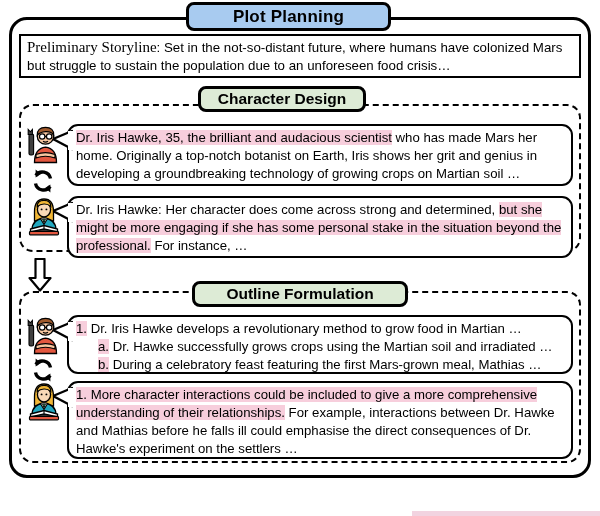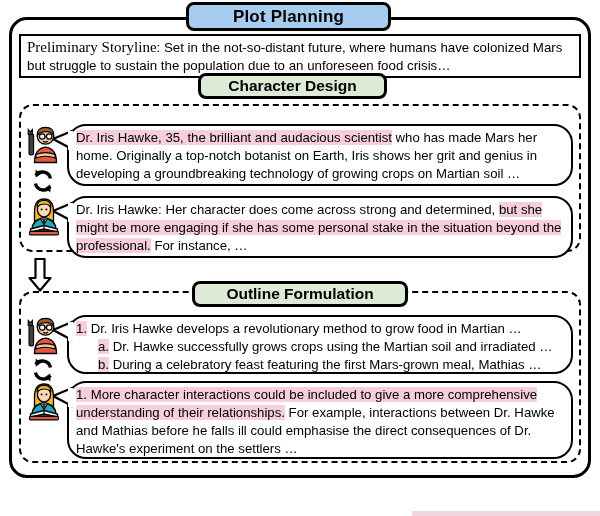--- a/index.html
+++ b/index.html
@@ -84,28 +84,28 @@
     border: 3px solid #000;
     border-radius: 8px;
     box-sizing: border-box;
     display: flex;
     align-items: center;
     justify-content: center;
     font-size: 15.5px;
     font-weight: bold;
     z-index: 6;
   }
-  #character-design-badge { left: 198px; top: 73px;  width: 189px; }
+  #character-design-badge { left: 198px; top: 86px;  width: 168px; }
   #outline-badge          { left: 192px; top: 281px; width: 216px; }
 
   
   .bubble {
     position: absolute;
     border: 2.5px solid #000;
-    border-radius: 19px;
+    border-radius: 11px;
     background: #fff;
     box-sizing: border-box;
     font-size: 13.2px;
     line-height: 18px;
     padding: 3px 8px 3px 7px;
     z-index: 3;
   }
   #bubble-writer-character  { left: 67px;  top: 124px; width: 506px; height: 62px; }
   #bubble-critic-character  { left: 67px;  top: 196px; width: 506px; height: 62px; }
   #bubble-writer-outline    { left: 67px;  top: 315px; width: 506px; height: 59px; }

